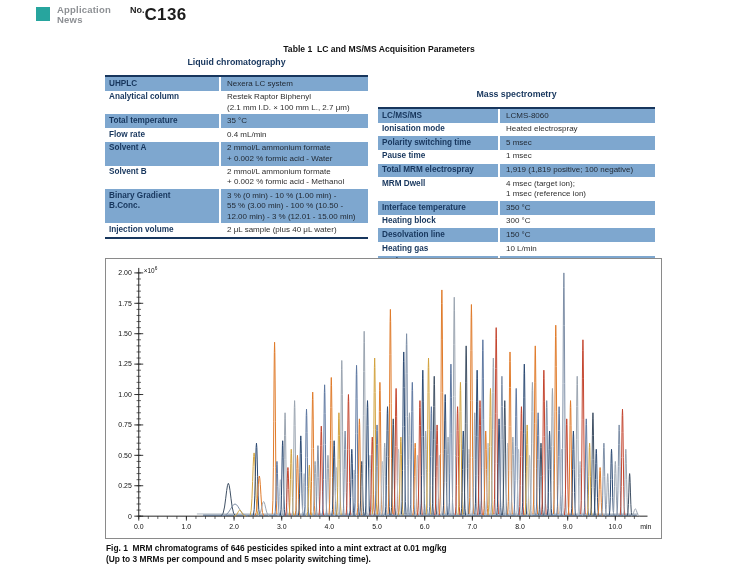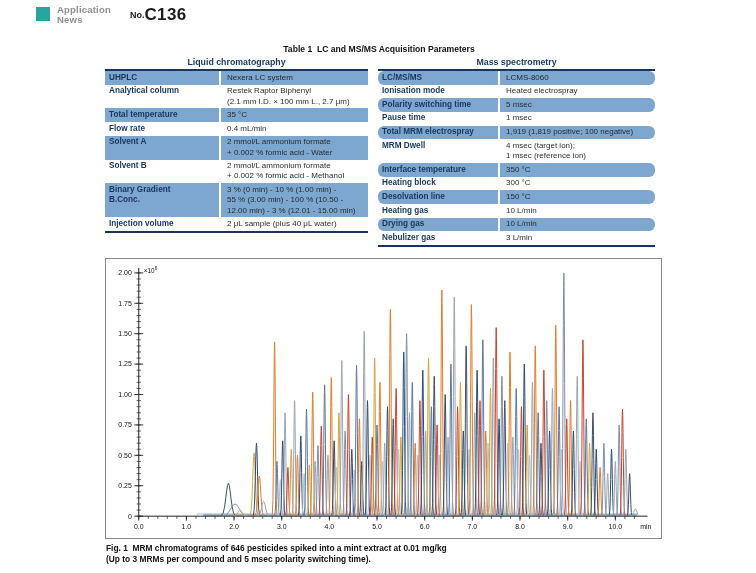--- a/index.html
+++ b/index.html
@@ -3,38 +3,38 @@
 <meta charset="utf-8">
 <style>
   html,body{margin:0;padding:0;background:#ffffff;}
   .page{position:relative;width:688px;height:573px;background:#fff;overflow:hidden;
         font-family:"Liberation Sans",sans-serif;}
 
   
   .header{position:absolute;left:36px;top:5px;display:flex;align-items:flex-start;gap:7px;}
   .brand-square{width:14px;height:14px;background:var(--teal);margin-top:2px;}
   .app-name{font-size:9.5px;font-weight:bold;color:#8d9094;line-height:1.1;letter-spacing:.2px;}
-  .issue{display:flex;align-items:center;margin-left:12px;color:#1c1c1c;}
+  .issue{display:flex;align-items:flex-start;margin-left:12px;color:#1c1c1c;}
   .issue .no{font-size:9px;font-weight:bold;}
   .issue .code{font-size:17px;font-weight:bold;letter-spacing:.4px;}
 
   
   .table-title{position:absolute;left:103px;top:44px;width:552px;text-align:center;
                font-size:8.6px;font-weight:bold;color:#111;}
 
   
   .tables{position:absolute;left:105px;top:57px;display:flex;gap:10px;}
   .ptable.lc{width:263px;}
-  .ptable.ms{width:277px;}
+  .ptable.ms{width:277px;margin-top:32px;}
   .ptable-hdr{text-align:center;font-weight:bold;font-size:8.8px;color:var(--navy);
-              padding-bottom:2px;border-bottom:2px solid var(--navy);}
+              padding-bottom:8px;border-bottom:2px solid var(--navy);}
   .ptable-body{border-bottom:2px solid var(--navy);}
   .prow{display:grid;}
   .ptable.lc .prow{grid-template-columns:116px 1fr;}
-  .ptable.ms .prow{grid-template-columns:122px 1fr;border-radius:6px;}
+  .ptable.ms .prow{grid-template-columns:122px 1fr;}
   .prow.shaded{background:var(--shade);}
   .plabel{font-weight:bold;color:var(--navy);font-size:8.2px;line-height:1.3;
           padding:1.5px 3px 1.5px 4px;border-right:2px solid #fff;white-space:pre-line;}
   .pvalue{color:#2e2e2e;font-size:8px;line-height:1.3;padding:1.5px 2px 1.5px 6px;white-space:pre-line;}
   .prow.shaded .pvalue{color:#222b36;}
 
   
   .chart-box{position:absolute;left:105px;top:258px;width:557px;height:281px;
              border:1px solid var(--chartborder);box-sizing:border-box;background:#fff;}
   .chart-box svg{display:block;width:100%;height:100%;}

